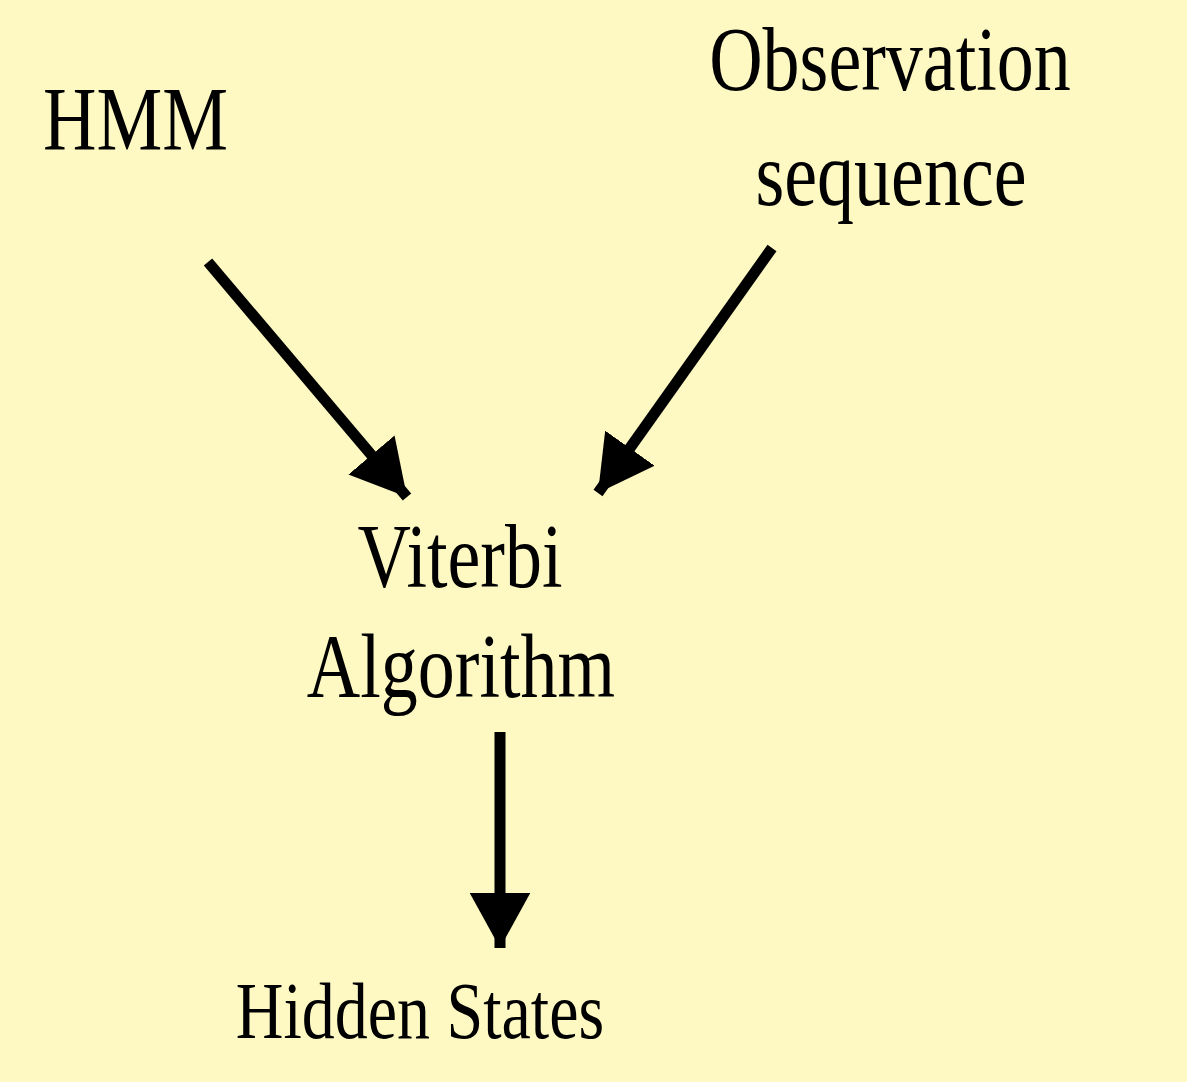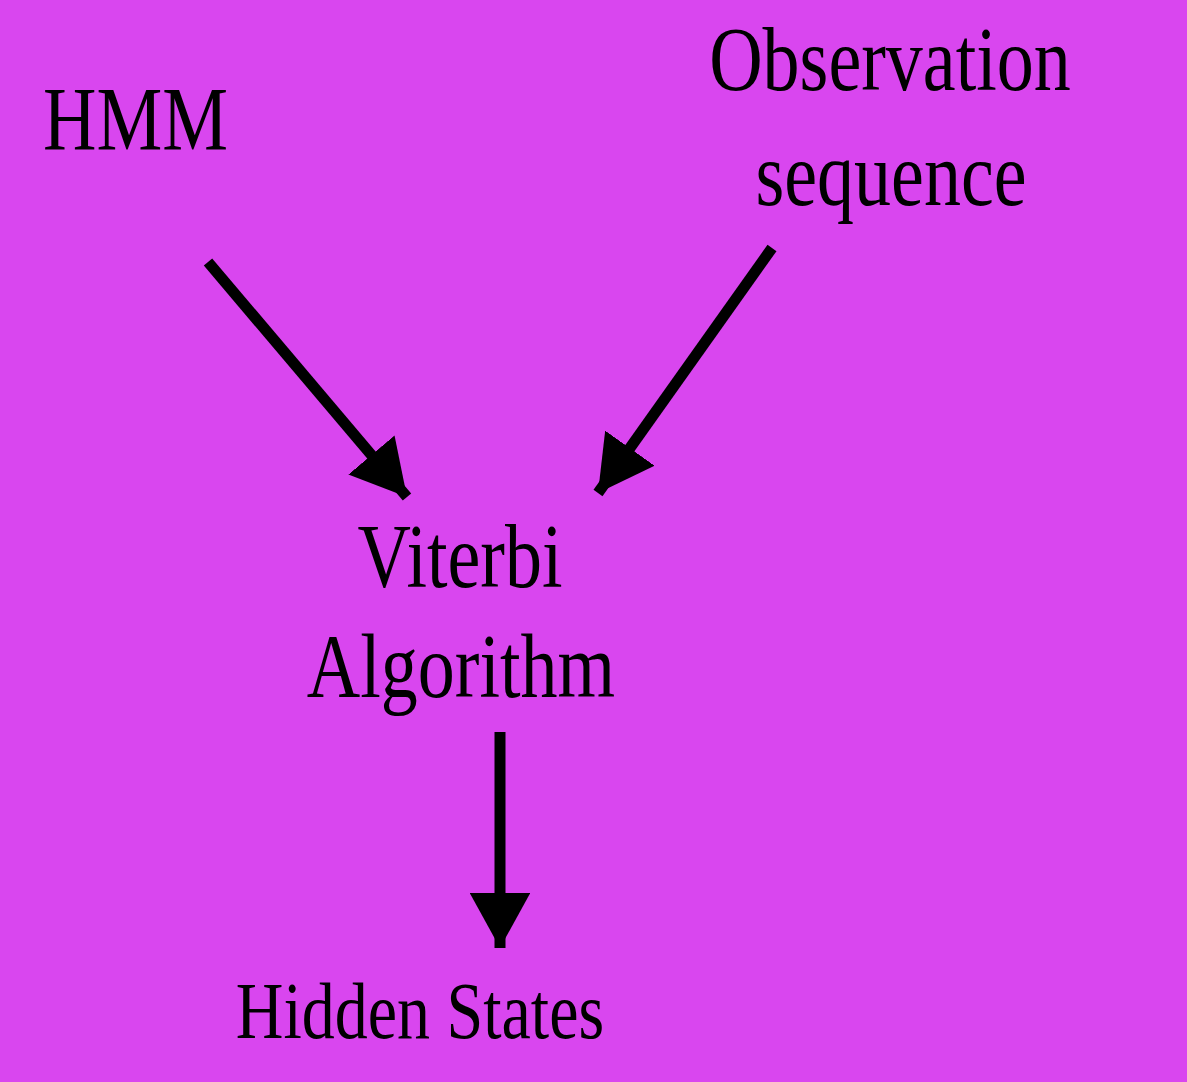--- a/index.html
+++ b/index.html
@@ -7,21 +7,21 @@
     padding: 0;
     background: #ffffff;
     width: 1187px;
     height: 1082px;
     overflow: hidden;
   }
   .canvas {
     position: relative;
     width: 1187px;
     height: 1082px;
-    background: #d946ef;
+    background: #fef9c3;
   }
   svg {
     display: block;
   }
   .node-label {
     font-family: "Liberation Serif", "DejaVu Serif", serif;
     font-size: 74px;
     fill: #000000;
   }
   .node-label.small {

